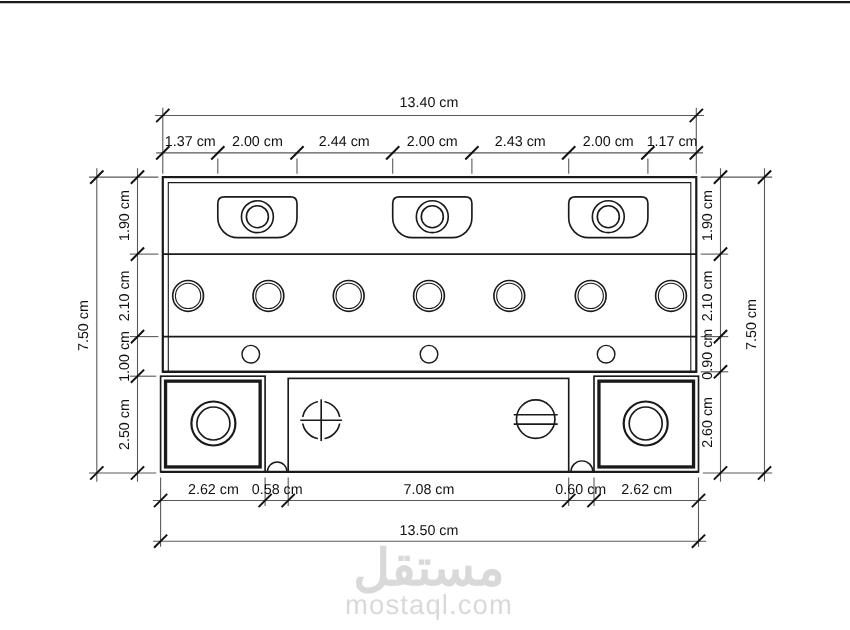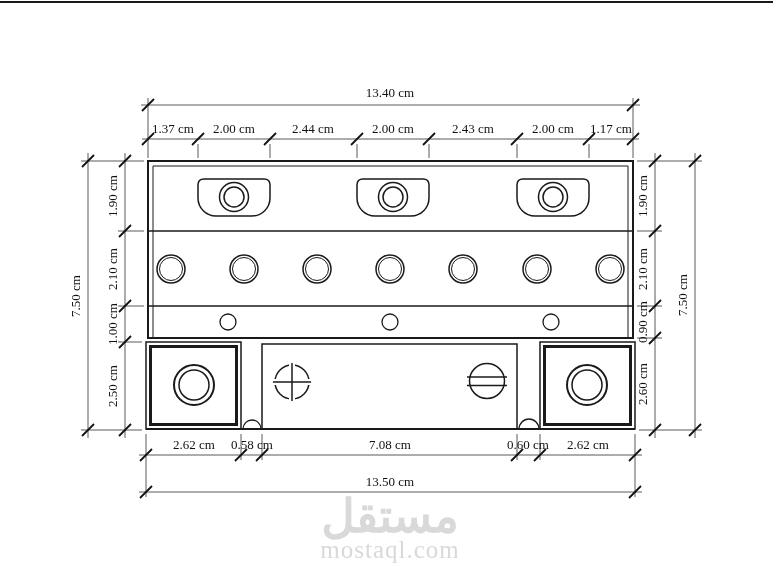--- a/index.html
+++ b/index.html
@@ -1,17 +1,17 @@
 <!DOCTYPE html>
 <html><head>
 <meta charset="utf-8">
 <style>
   html,body{margin:0;padding:0;background:#ffffff;}
   .page{position:relative;width:773px;height:573px;background:#ffffff;overflow:hidden;
-        font-family:Liberation Serif, serif;}
+        font-family:Liberation Sans, sans-serif;}
   svg{position:absolute;left:0;top:0;}
   
   .outline{stroke:#1a1a1a;fill:none;}
   .w2{stroke-width:2;}
   .w15{stroke-width:1.5;}
   .w13{stroke-width:1.3;}
   .w1{stroke-width:1;}
   .w3{stroke-width:3;}
   .dimline{stroke:#5a5a5a;stroke-width:1;fill:none;}
   .extline{stroke:#5a5a5a;stroke-width:1;fill:none;}

